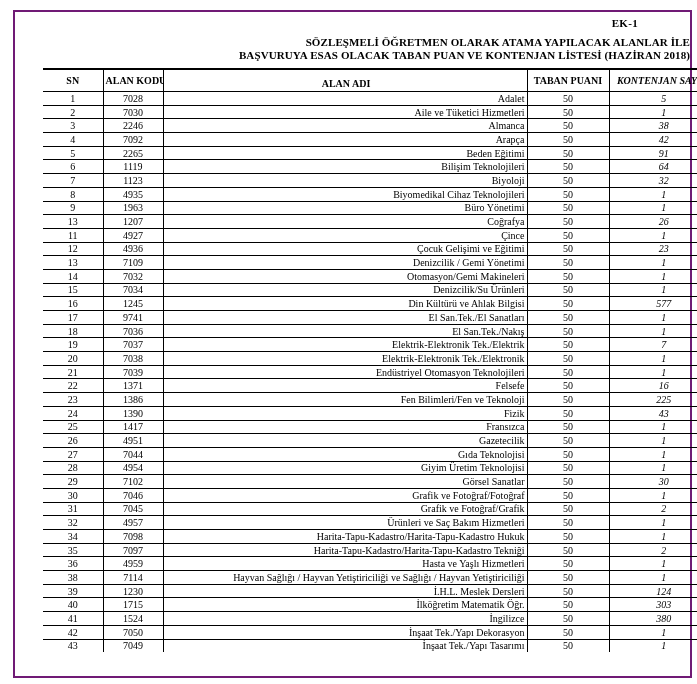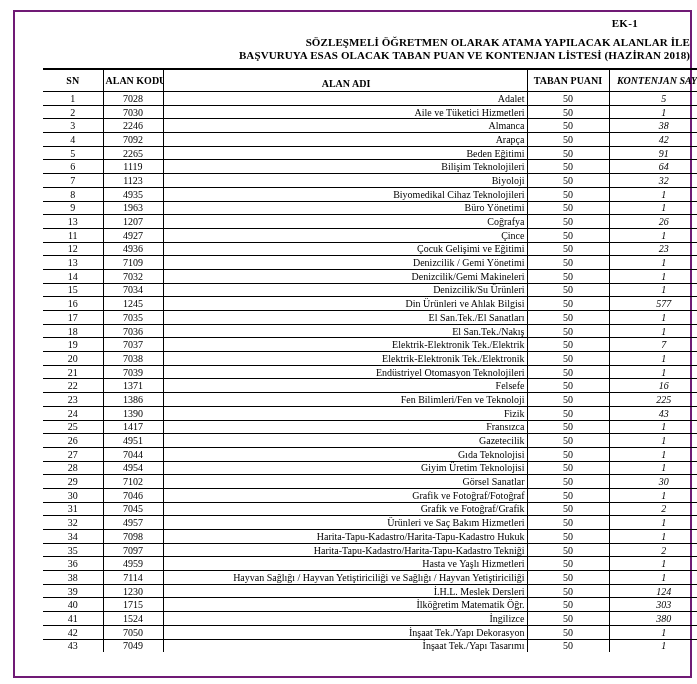--- a/index.html
+++ b/index.html
@@ -192,41 +192,41 @@
           <tr>
             <td class="c-sn">13</td>
             <td class="c-kodu">7109</td>
             <td class="c-adi">Denizcilik / Gemi Yönetimi</td>
             <td class="c-tp">50</td>
             <td class="c-ks">1</td>
           </tr>
           <tr>
             <td class="c-sn">14</td>
             <td class="c-kodu">7032</td>
-            <td class="c-adi">Denizcilik/Gemi Makineleri</td>
+            <td class="c-adi">Otomasyon/Gemi Makineleri</td>
             <td class="c-tp">50</td>
             <td class="c-ks">1</td>
           </tr>
           <tr>
             <td class="c-sn">15</td>
             <td class="c-kodu">7034</td>
             <td class="c-adi">Denizcilik/Su Ürünleri</td>
             <td class="c-tp">50</td>
             <td class="c-ks">1</td>
           </tr>
           <tr>
             <td class="c-sn">16</td>
             <td class="c-kodu">1245</td>
-            <td class="c-adi">Din Ürünleri ve Ahlak Bilgisi</td>
+            <td class="c-adi">Din Kültürü ve Ahlak Bilgisi</td>
             <td class="c-tp">50</td>
             <td class="c-ks">577</td>
           </tr>
           <tr>
             <td class="c-sn">17</td>
-            <td class="c-kodu">7035</td>
+            <td class="c-kodu">9741</td>
             <td class="c-adi">El San.Tek./El Sanatları</td>
             <td class="c-tp">50</td>
             <td class="c-ks">1</td>
           </tr>
           <tr>
             <td class="c-sn">18</td>
             <td class="c-kodu">7036</td>
             <td class="c-adi">El San.Tek./Nakış</td>
             <td class="c-tp">50</td>
             <td class="c-ks">1</td>

